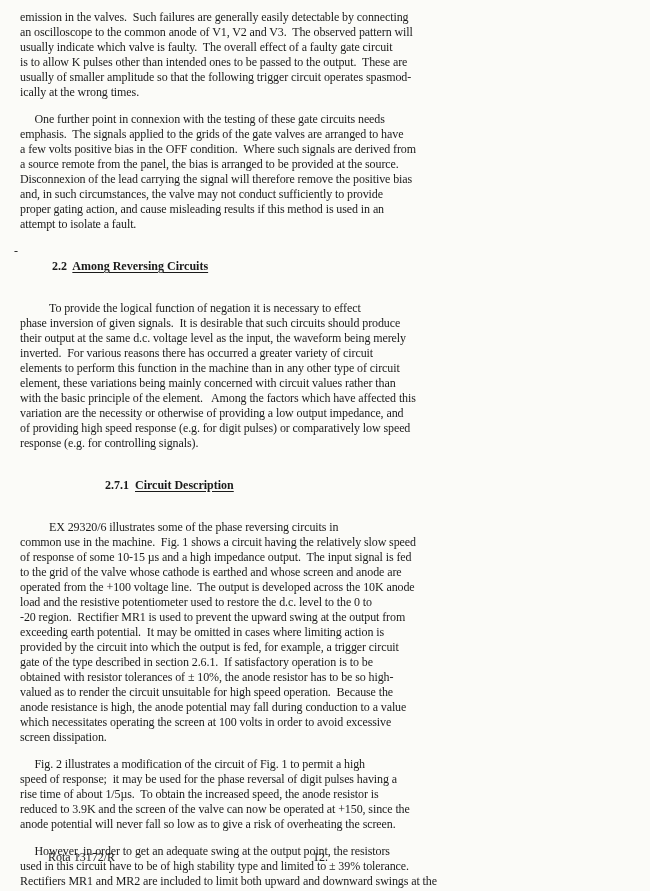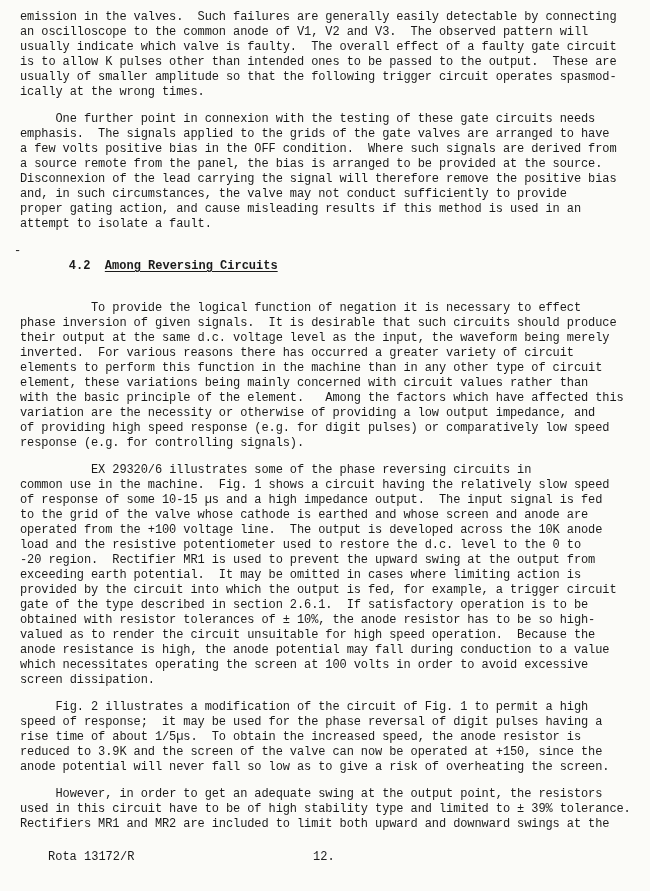--- a/index.html
+++ b/index.html
@@ -15,20 +15,21 @@
     font-size: 12px;
     line-height: 15px;
     overflow: hidden;
     position: relative;
   }
   .page {
     padding: 10px 12px 8px 20px;
     position: relative;
     height: 100%;
     box-sizing: border-box;
+    font-family: Liberation Serif, serif;
   }
   .para {
     margin: 0 0 12px 0;
     white-space: pre-wrap;
     letter-spacing: -0.1px;
   }
   .heading {
     margin: 0 0 12px 0;
     white-space: pre;
     position: relative;
@@ -84,34 +85,37 @@
   <p class="para">     One further point in connexion with the testing of these gate circuits needs
 emphasis.  The signals applied to the grids of the gate valves are arranged to have
 a few volts positive bias in the OFF condition.  Where such signals are derived from
 a source remote from the panel, the bias is arranged to be provided at the source.
 Disconnexion of the lead carrying the signal will therefore remove the positive bias
 and, in such circumstances, the valve may not conduct sufficiently to provide
 proper gating action, and cause misleading results if this method is used in an
 attempt to isolate a fault.</p>
 
   <div class="heading heading-27">
-    <span class="margin-mark">-</span><span class="hnum">4.2</span><span>  </span><span class="htitle">Among Reversing Circuits</span>
+    <span class="margin-mark">-</span><span class="hnum">2.2</span><span>  </span><span class="htitle">Among Reversing Circuits</span>
   </div>
 
   <p class="para">          To provide the logical function of negation it is necessary to effect
 phase inversion of given signals.  It is desirable that such circuits should produce
 their output at the same d.c. voltage level as the input, the waveform being merely
 inverted.  For various reasons there has occurred a greater variety of circuit
 elements to perform this function in the machine than in any other type of circuit
 element, these variations being mainly concerned with circuit values rather than
 with the basic principle of the element.   Among the factors which have affected this
 variation are the necessity or otherwise of providing a low output impedance, and
 of providing high speed response (e.g. for digit pulses) or comparatively low speed
 response (e.g. for controlling signals).</p>
 
+  <div class="heading heading-271">
+    <span class="hnum">2.7.1</span><span>  </span><span class="htitle">Circuit Description</span>
+  </div>
 
   <p class="para">          EX 29320/6 illustrates some of the phase reversing circuits in
 common use in the machine.  Fig. 1 shows a circuit having the relatively slow speed
 of response of some 10-15 µs and a high impedance output.  The input signal is fed
 to the grid of the valve whose cathode is earthed and whose screen and anode are
 operated from the +100 voltage line.  The output is developed across the 10K anode
 load and the resistive potentiometer used to restore the d.c. level to the 0 to
 -20 region.  Rectifier MR1 is used to prevent the upward swing at the output from
 exceeding earth potential.  It may be omitted in cases where limiting action is
 provided by the circuit into which the output is fed, for example, a trigger circuit

